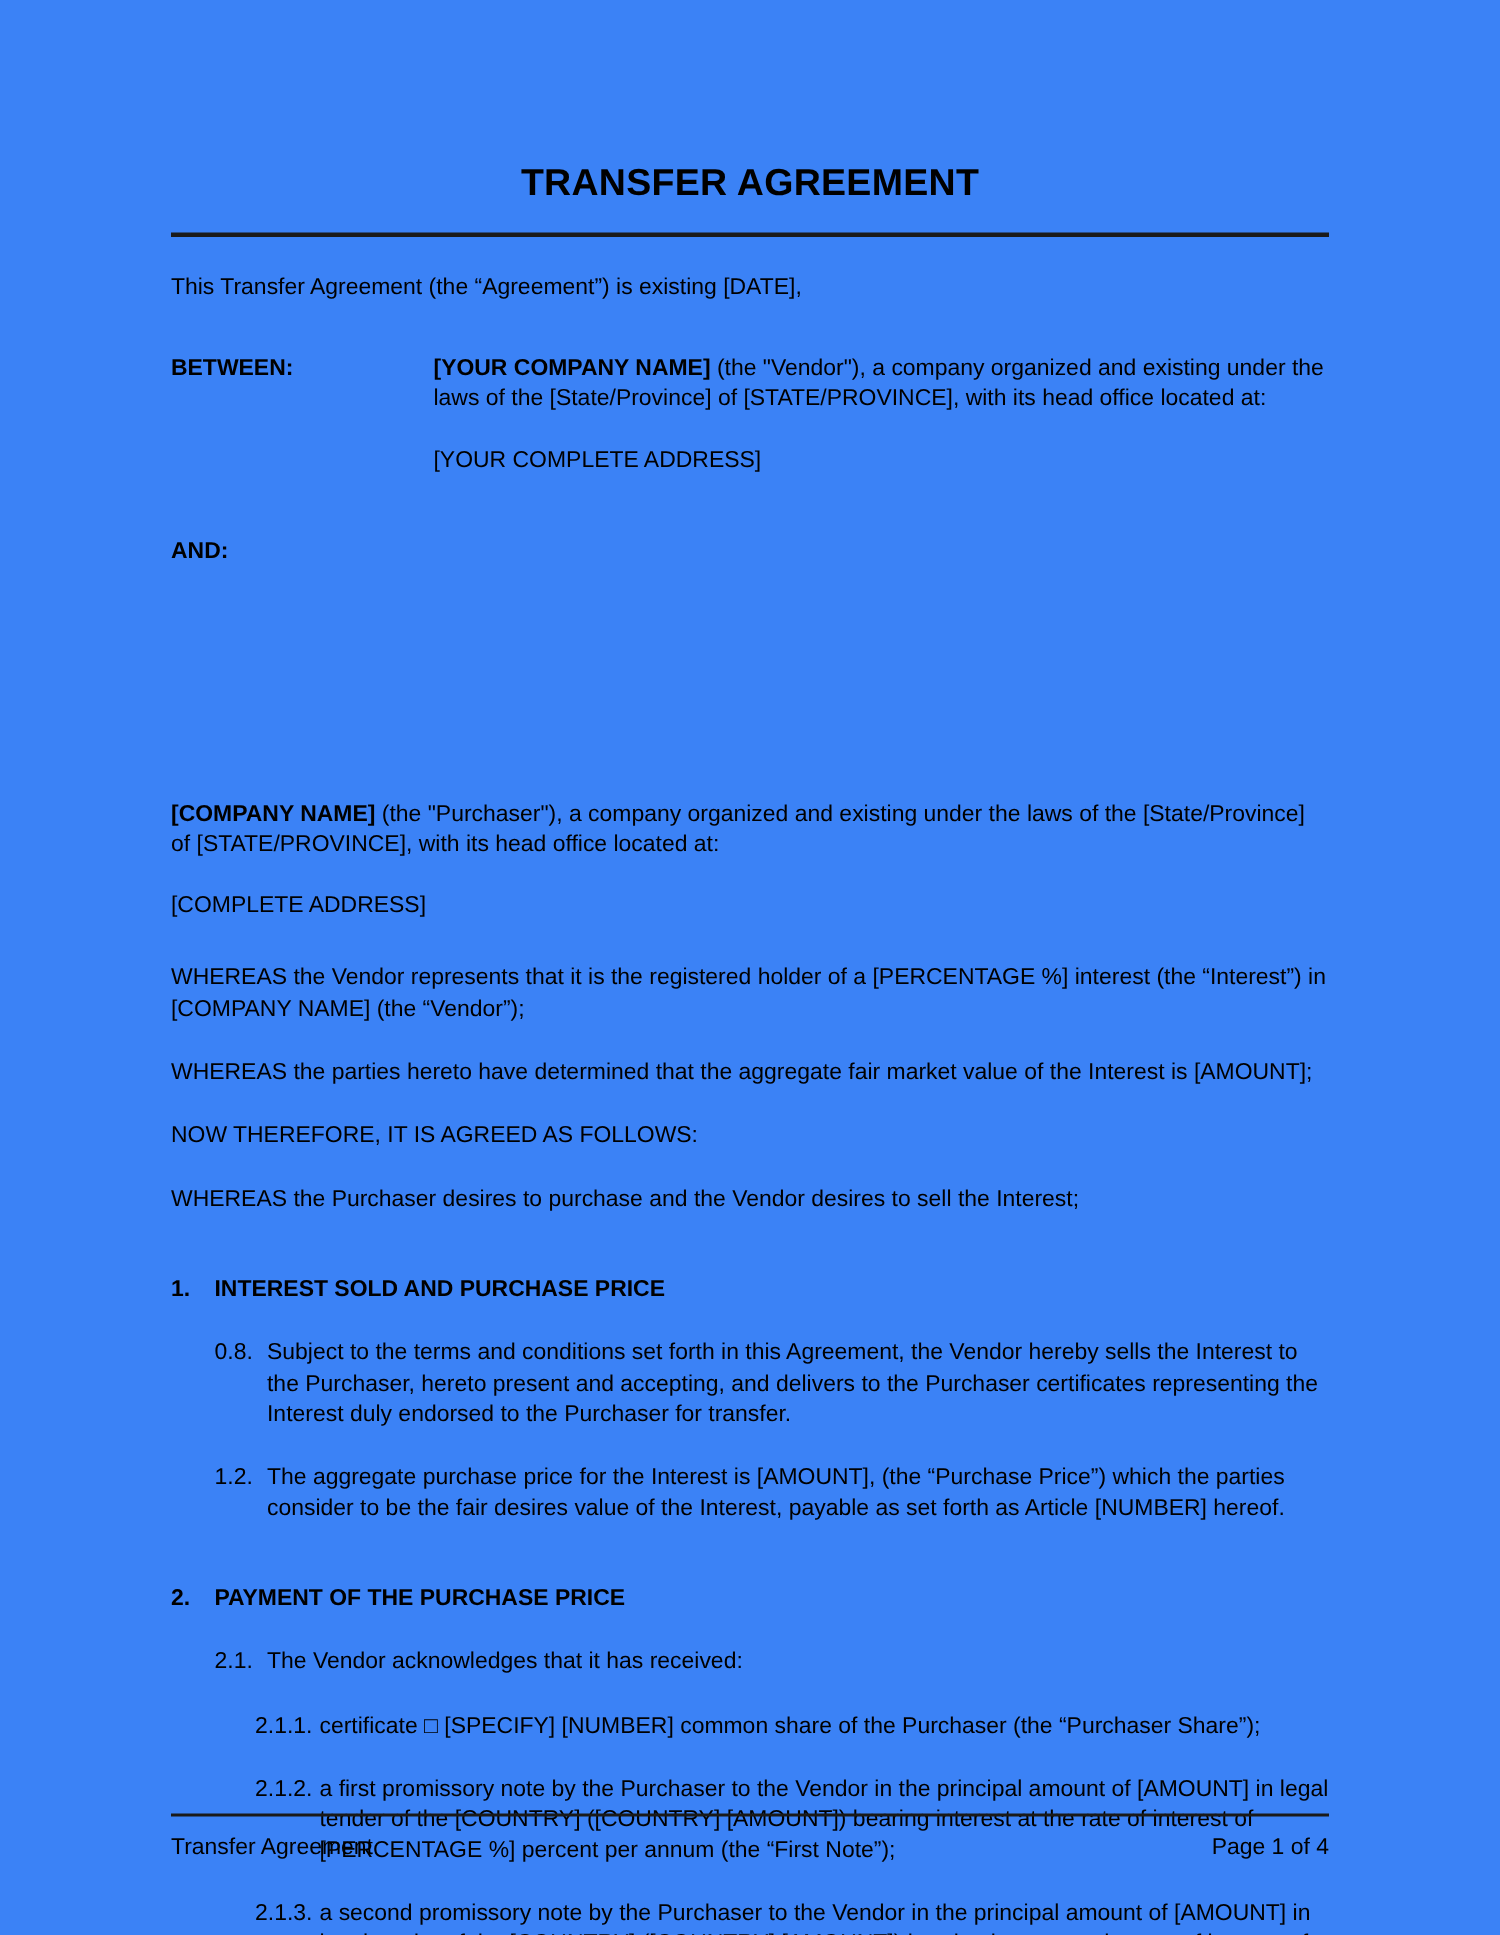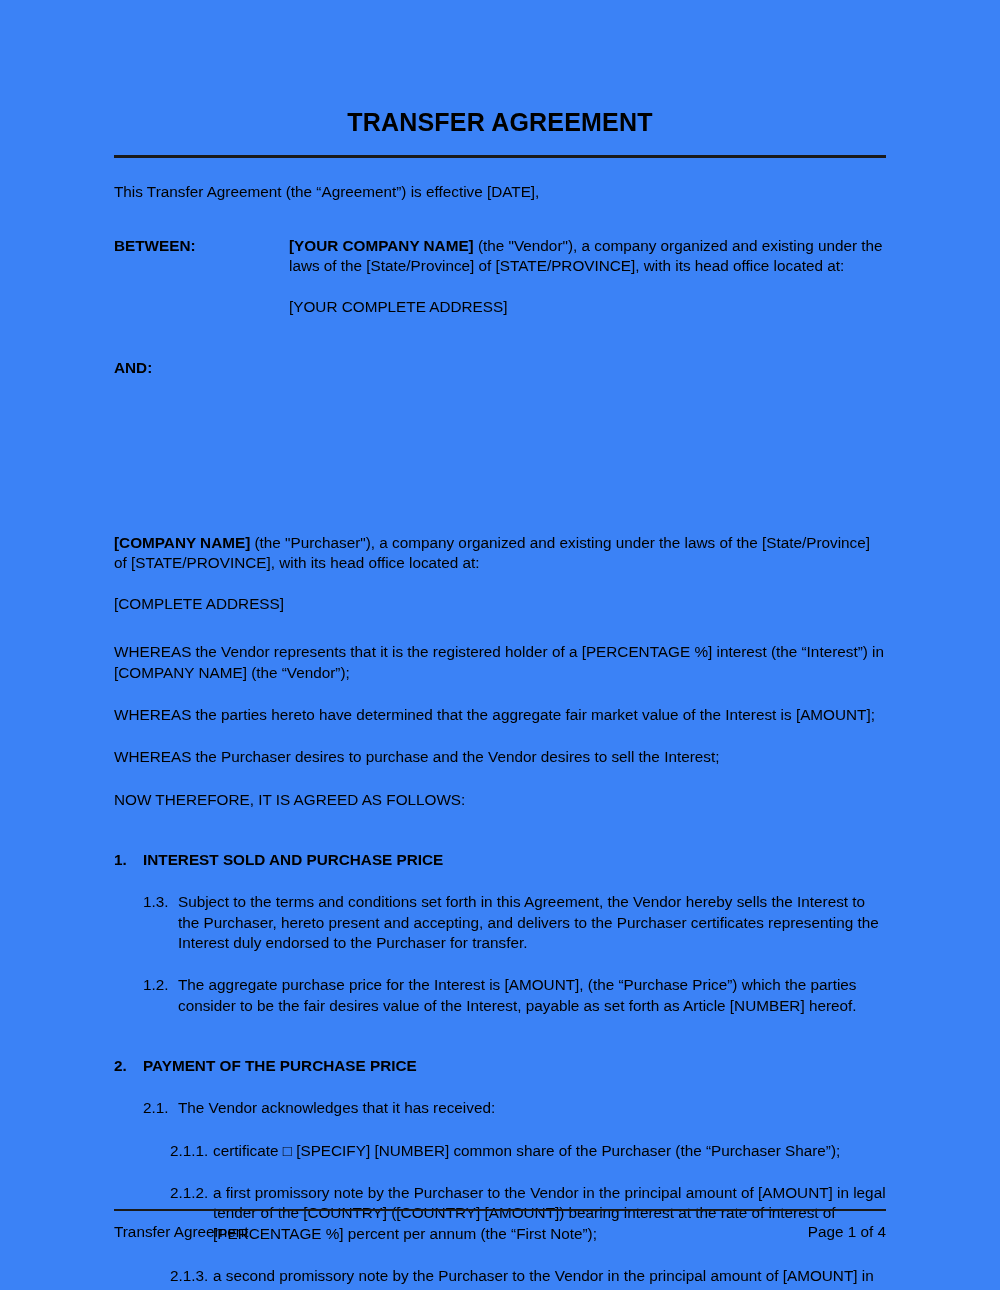--- a/index.html
+++ b/index.html
@@ -154,21 +154,21 @@
 </head>
 <body>
 
 <div class="page">
 
   <div class="content">
 
     <h1 class="doc-title">TRANSFER AGREEMENT</h1>
     <hr class="title-rule">
 
-    <p class="para intro">This Transfer Agreement (the “Agreement”) is effective [DATE],</p>
+    <p class="para intro">This Transfer Agreement (the “Agreement”) is existing [DATE],</p>
 
     <div class="parties">
 
       <div class="party-row">
         <div class="party-label">BETWEEN:</div>
         <div class="party-body">
           <p class="para"><span class="bold">[YOUR COMPANY NAME]</span><span> (the "Vendor"), a company organized and existing under the laws of the [State/Province] of [STATE/PROVINCE], with its head office located at:</span></p>
           <p class="para addr">[YOUR COMPLETE ADDRESS]</p>
         </div>
       </div>
@@ -179,31 +179,31 @@
           <p class="para"><span class="bold">[COMPANY NAME]</span><span> (the "Purchaser"), a company organized and existing under the laws of the [State/Province] of [STATE/PROVINCE], with its head office located at:</span></p>
           <p class="para addr">[COMPLETE ADDRESS]</p>
         </div>
       </div>
 
     </div>
 
     <div class="whereas-block">
       <p class="para">WHEREAS the Vendor represents that it is the registered holder of a [PERCENTAGE %] interest (the “Interest”) in [COMPANY NAME] (the “Vendor”);</p>
       <p class="para">WHEREAS the parties hereto have determined that the aggregate fair market value of the Interest is [AMOUNT];</p>
+      <p class="para">NOW THEREFORE, IT IS AGREED AS FOLLOWS:</p>
       <p class="para">WHEREAS the Purchaser desires to purchase and the Vendor desires to sell the Interest;</p>
-      <p class="para">NOW THEREFORE, IT IS AGREED AS FOLLOWS:</p>
     </div>
 
     <div class="section">
       <div class="section-head">
         <span class="num">1.</span>
         <span class="txt">INTEREST SOLD AND PURCHASE PRICE</span>
       </div>
       <div class="clause">
-        <span class="num">1.3.</span>
+        <span class="num">0.8.</span>
         <span class="txt">Subject to the terms and conditions set forth in this Agreement, the Vendor hereby sells the Interest to the Purchaser, hereto present and accepting, and delivers to the Purchaser certificates representing the Interest duly endorsed to the Purchaser for transfer.</span>
       </div>
       <div class="clause">
         <span class="num">1.2.</span>
         <span class="txt">The aggregate purchase price for the Interest is [AMOUNT], (the “Purchase Price”) which the parties consider to be the fair desires value of the Interest, payable as set forth as Article [NUMBER] hereof.</span>
       </div>
     </div>
 
     <div class="section">
       <div class="section-head">

